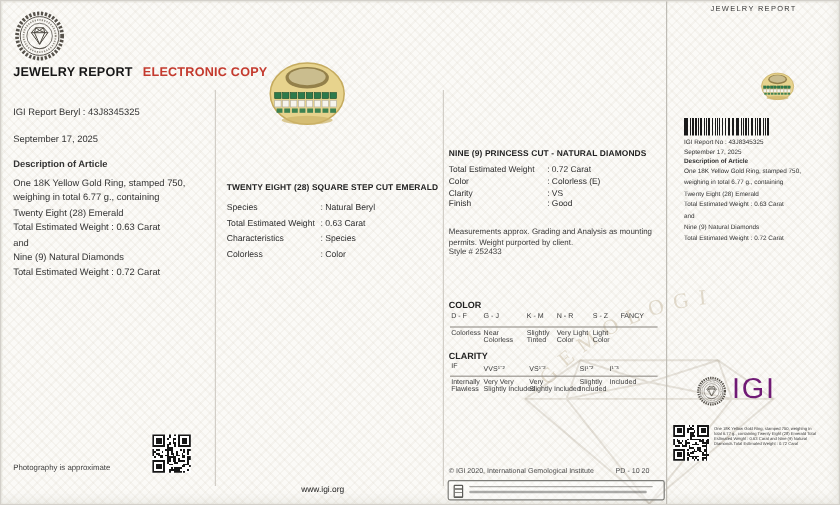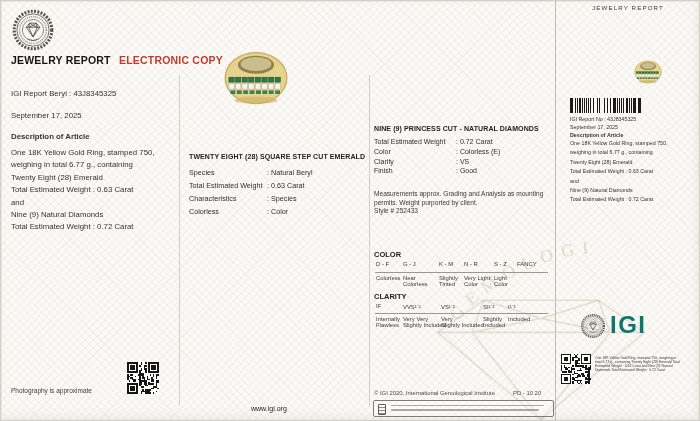--- a/index.html
+++ b/index.html
@@ -40,21 +40,21 @@
   .vline{position:absolute;width:1px;background:#d2cec7;z-index:1;}
   .tiny{font-size:5.3px;color:#333;}
   .stub-desc div{line-height:9.4px;font-size:5.3px;color:#333;}
   .qr{background:#ffffff;}
   .qr svg rect{fill:#161616;}
   .barcode svg rect{fill:#1a1a1a;}
   .disc-box{border:1px solid #7c7c78;border-radius:2px;background:rgba(255,255,255,0.4);}
   .doc-icon{position:absolute;left:4px;top:2.5px;width:6px;height:9px;border:1px solid #5a5a57;border-radius:1px;
     background:repeating-linear-gradient(to bottom,transparent 0 2px,#8a8a86 2px 3px);}
   .stripe{position:absolute;height:1.8px;background:rgba(70,70,68,0.45);border-radius:1px;}
-  .igi-logotype{font-size:24px;font-weight:700;letter-spacing:1.5px;color:#0f766e;line-height:24px;}
+  .igi-logotype{font-size:24px;font-weight:400;letter-spacing:1.5px;color:#701a75;line-height:24px;}
   .caption-scale{transform:scale(0.52);transform-origin:0 0;font-size:6.6px;line-height:7.8px;color:#3a3a3a;width:170px;}
   .wm{pointer-events:none;z-index:1;}
 </style>
 </head>
 <body>
 
 <div class="cert">
 
   <svg class="defs-svg" aria-hidden="true">
     <defs>

